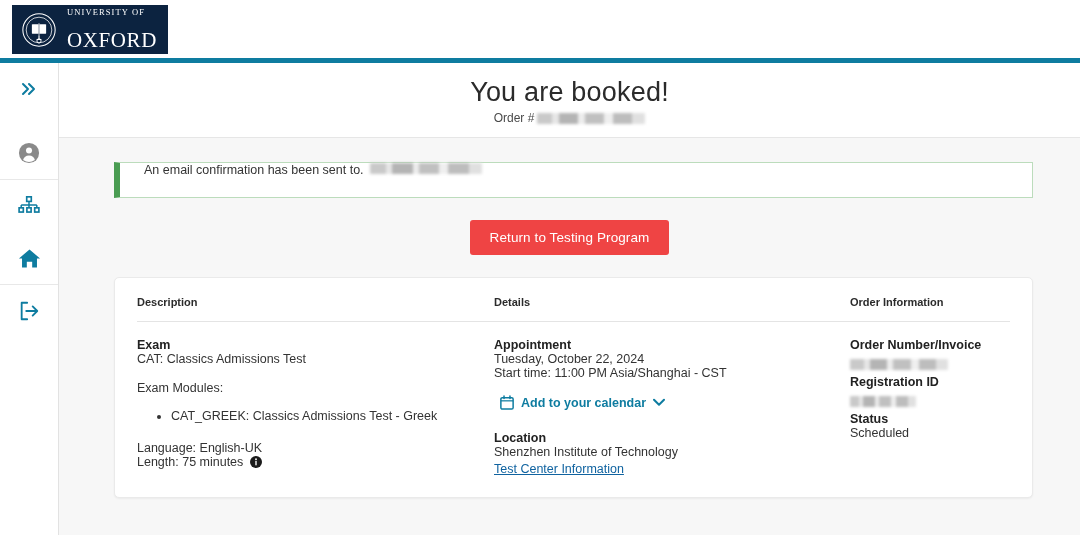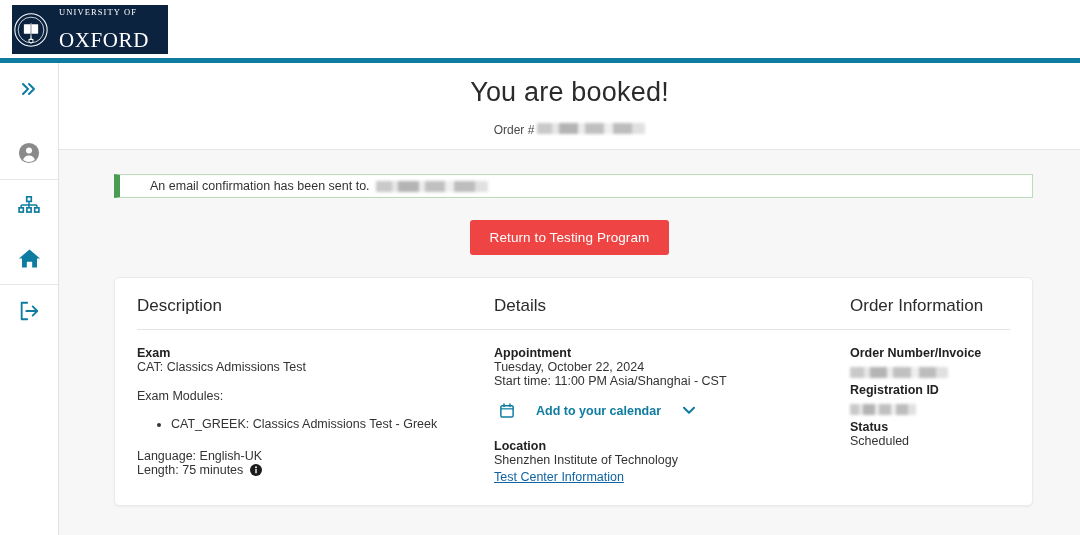--- a/index.html
+++ b/index.html
@@ -18,20 +18,21 @@
     background: #ffffff;
     position: relative;
   }
   .logo-block {
     position: absolute;
     left: 12px; top: 5px;
     width: 156px; height: 49px;
     background: #0c2340;
     display: flex;
     align-items: center;
+    padding-left: 8px;
   }
   .crest {
     width: 38px; height: 38px;
     flex: 0 0 38px;
   }
   .wordmark {
     margin-left: 9px;
     color: #ffffff;
     line-height: 1;
   }
@@ -97,26 +98,26 @@
     text-align: center;
   }
   .page-title {
     font-size: 27px;
     font-weight: 400;
     color: #2b2b2b;
     margin: 0;
     letter-spacing: 0.2px;
   }
   .order-line {
-    margin-top: 15px;
+    margin-top: 3px;
     font-size: 12px;
     color: #4a4a4a;
     display: flex;
     justify-content: center;
-    align-items: flex-start;
+    align-items: center;
     gap: 3px;
   }
   .redact {
     display: inline-block;
     height: 11px;
     border-radius: 1px;
     background: linear-gradient(90deg,#c9c9c9 0 14%,#e6e6e6 14% 20%,#b4b4b4 20% 38%,#ededed 38% 44%,#c0c0c0 44% 62%,#efefef 62% 70%,#bdbdbd 70% 88%,#e0e0e0 88% 100%);
     filter: blur(1.6px);
     vertical-align: middle;
   }
@@ -127,24 +128,24 @@
     padding: 0;
     overflow: hidden;
   }
 
   
   .alert {
     margin: 24px 47px 0 55px;
     background: #ffffff;
     border: 1px solid #bcdcbc;
     border-left: 6px solid #4a9c52;
-    height: 24px;
-    display: flex;
-    align-items: center;
-    padding-left: 30px;
+    height: 36px;
+    display: flex;
+    align-items: flex-start;
+    padding-left: 24px;
     font-size: 12.5px;
     color: #333333;
     gap: 6px;
   }
 
   
   .btn-row {
     display: flex;
     justify-content: center;
     margin-top: 22px;
@@ -171,22 +172,22 @@
     padding: 18px 22px 20px 22px;
   }
   .card-cols {
     display: flex;
   }
   .col-desc { flex: 0 0 357px; }
   .col-details { flex: 0 0 356px; }
   .col-order { flex: 1; }
 
   .col-head {
-    font-size: 17px;
-    font-weight: normal;
+    font-size: 11px;
+    font-weight: bold;
     color: #2b2b2b;
   }
   .head-rule {
     border-bottom: 1px solid #e4e4e4;
     margin: 13px 0 16px 0;
   }
 
   .lbl {
     font-size: 12.5px;
     font-weight: bold;
@@ -214,21 +215,21 @@
 
   .info-dot {
     display: inline-block;
     vertical-align: -2px;
     margin-left: 3px;
   }
 
   .cal-link {
     display: flex;
     align-items: center;
-    gap: 22px;
+    gap: 7px;
     color: #0e7ca0;
     font-size: 12.5px;
     font-weight: bold;
     cursor: pointer;
     margin-left: 6px;
   }
   .tc-link {
     font-size: 12.5px;
     color: #1063a0;
     text-decoration: underline;

